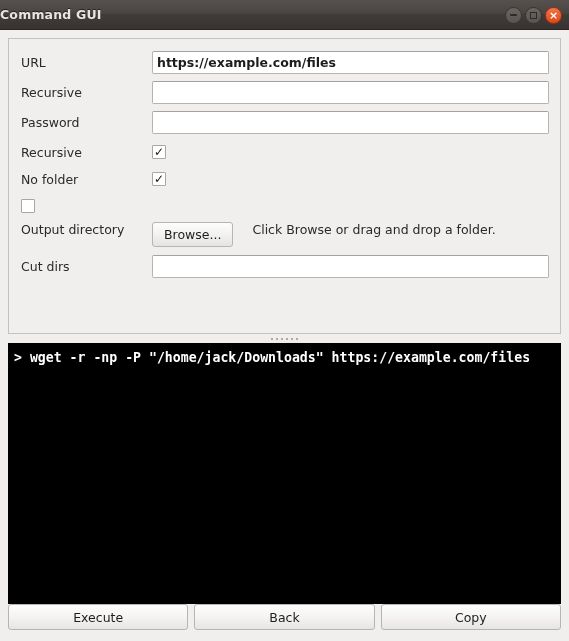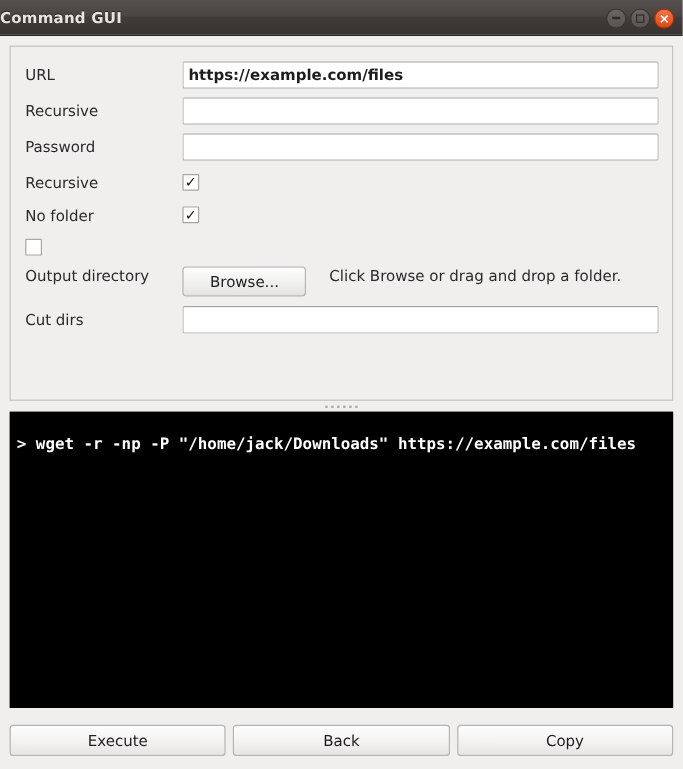--- a/index.html
+++ b/index.html
@@ -144,21 +144,21 @@
     font-family: "DejaVu Sans", sans-serif;
   }
   .browse-row {
     display: flex;
     align-items: flex-start;
     height: 25px;
     margin-bottom: 8px;
   }
   .browse-btn {
     height: 25px;
-    padding: 0 22px;
+    padding: 0 11px;
     box-sizing: border-box;
     background: linear-gradient(to bottom, #fdfdfd 0%, #f2f1f0 52%, #e6e4e2 100%);
     border: 1px solid #b7b4b2;
     border-radius: 3px;
     font-family: "DejaVu Sans", "Liberation Sans", sans-serif;
     font-size: 12.5px;
     color: #1d1d1d;
     line-height: 23px;
     cursor: default;
   }
@@ -181,40 +181,39 @@
     width: 2px;
     height: 2px;
     background: #aeabA9;
     background: #acaaa8;
   }
 
   
   .terminal {
     background: #000000;
     flex: 1;
-    padding: 20px 6px;
+    padding: 7px 6px;
     box-sizing: border-box;
     overflow: hidden;
   }
   .terminal-line {
     font-family: "DejaVu Sans Mono", "Liberation Mono", monospace;
     font-size: 13.2px;
     font-weight: bold;
     line-height: 16px;
     color: #ffffff;
     white-space: pre-wrap;
     word-break: break-all;
     margin: 0;
   }
 
   
   .button-bar {
     display: flex;
     gap: 6px;
-    padding-top: 14px;
     padding-bottom: 3px;
   }
   .action-btn {
     flex: 1;
     height: 26px;
     box-sizing: border-box;
     background: linear-gradient(to bottom, #fdfdfd 0%, #f4f3f2 52%, #e7e5e3 100%);
     border: 1px solid #b7b4b2;
     border-radius: 3px;
     font-family: "DejaVu Sans", "Liberation Sans", sans-serif;

